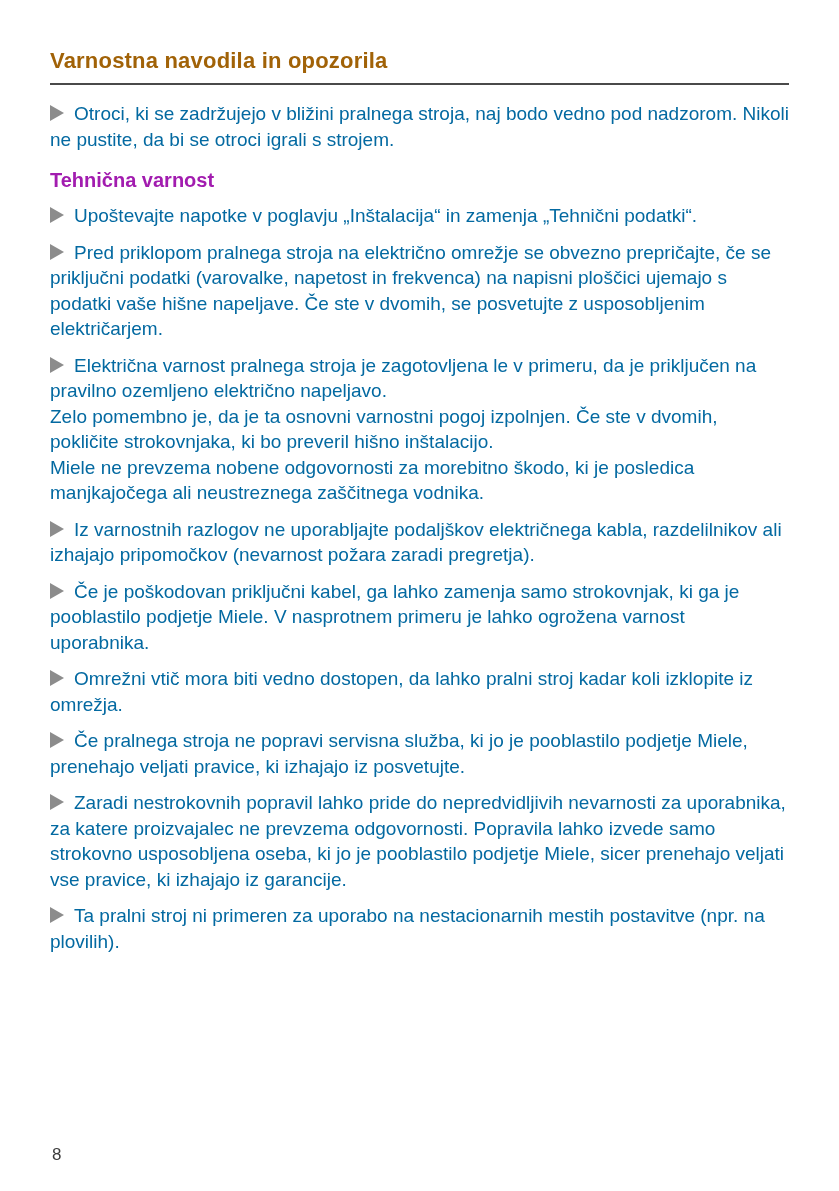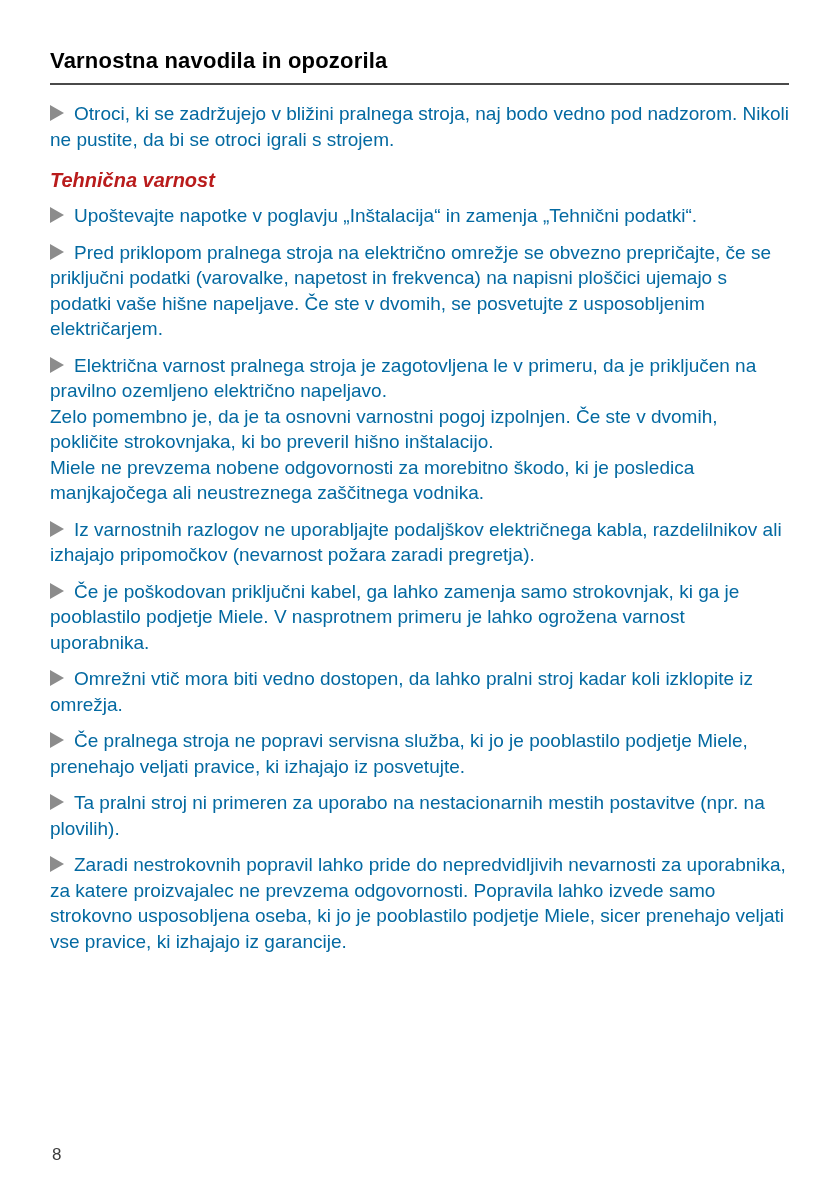--- a/index.html
+++ b/index.html
@@ -15,21 +15,21 @@
     box-sizing: border-box;
     padding: 48px 50px 0 50px;
     font-family: "Liberation Sans", sans-serif;
     color: #3c3c3c;
     overflow: hidden;
   }
   .page-title {
     margin: 0;
     font-size: 22px;
     font-weight: bold;
-    color: #000000;
+    color: #a16207;
     letter-spacing: 0.2px;
   }
   .title-rule {
     height: 2px;
     background: #4a4a4a;
     margin-top: 9px;
   }
   .content {
     margin-top: 16px;
   }
@@ -49,22 +49,21 @@
     border-top: 8px solid transparent;
     border-bottom: 8px solid transparent;
     border-left: 14px solid #8c8c8c;
     margin-right: 10px;
     transform: translateY(1px);
   }
   .section-heading {
     margin: 17px 0 1px 0;
     font-size: 20px;
     font-weight: bold;
-    color: #b91c1c;
-    font-style: italic;
+    color: #a21caf;
   }
   .page-number {
     position: absolute;
     left: 52px;
     bottom: 26px;
     font-size: 17px;
     color: #3c3c3c;
   }
 </style>
 </head>
@@ -79,18 +78,18 @@
       <h2 class="section-heading">Tehnična varnost</h2>
       <p class="bullet-para"><span class="tri"></span><span class="txt">Upoštevajte napotke v poglavju „Inštalacija“ in zamenja „Tehnični podatki“.</span></p>
       <p class="bullet-para"><span class="tri"></span><span class="txt">Pred priklopom pralnega stroja na električno omrežje se obvezno prepričajte, če se priključni podatki (varovalke, napetost in frekvenca) na napisni ploščici ujemajo s podatki vaše hišne napeljave. Če ste v dvomih, se posvetujte z usposobljenim električarjem.</span></p>
       <p class="bullet-para"><span class="tri"></span><span class="txt">Električna varnost pralnega stroja je zagotovljena le v primeru, da je priključen na pravilno ozemljeno električno napeljavo.
 Zelo pomembno je, da je ta osnovni varnostni pogoj izpolnjen. Če ste v dvomih, pokličite strokovnjaka, ki bo preveril hišno inštalacijo.
 Miele ne prevzema nobene odgovornosti za morebitno škodo, ki je posledica manjkajočega ali neustreznega zaščitnega vodnika.</span></p>
       <p class="bullet-para"><span class="tri"></span><span class="txt">Iz varnostnih razlogov ne uporabljajte podaljškov električnega kabla, razdelilnikov ali izhajajo pripomočkov (nevarnost požara zaradi pregretja).</span></p>
       <p class="bullet-para"><span class="tri"></span><span class="txt">Če je poškodovan priključni kabel, ga lahko zamenja samo strokovnjak, ki ga je pooblastilo podjetje Miele. V nasprotnem primeru je lahko ogrožena varnost uporabnika.</span></p>
       <p class="bullet-para"><span class="tri"></span><span class="txt">Omrežni vtič mora biti vedno dostopen, da lahko pralni stroj kadar koli izklopite iz omrežja.</span></p>
       <p class="bullet-para"><span class="tri"></span><span class="txt">Če pralnega stroja ne popravi servisna služba, ki jo je pooblastilo podjetje Miele, prenehajo veljati pravice, ki izhajajo iz posvetujte.</span></p>
+      <p class="bullet-para"><span class="tri"></span><span class="txt">Zaradi nestrokovnih popravil lahko pride do nepredvidljivih nevarnosti za uporabnika, za katere proizvajalec ne prevzema odgovornosti. Popravila lahko izvede samo strokovno usposobljena oseba, ki jo je pooblastilo podjetje Miele, sicer prenehajo veljati vse pravice, ki izhajajo iz garancije.</span></p>
       <p class="bullet-para"><span class="tri"></span><span class="txt">Ta pralni stroj ni primeren za uporabo na nestacionarnih mestih postavitve (npr. na plovilih).</span></p>
-      <p class="bullet-para"><span class="tri"></span><span class="txt">Zaradi nestrokovnih popravil lahko pride do nepredvidljivih nevarnosti za uporabnika, za katere proizvajalec ne prevzema odgovornosti. Popravila lahko izvede samo strokovno usposobljena oseba, ki jo je pooblastilo podjetje Miele, sicer prenehajo veljati vse pravice, ki izhajajo iz garancije.</span></p>
     </main>
 
   <div class="page-number">8</div>
 </div>
 
 </body></html>

